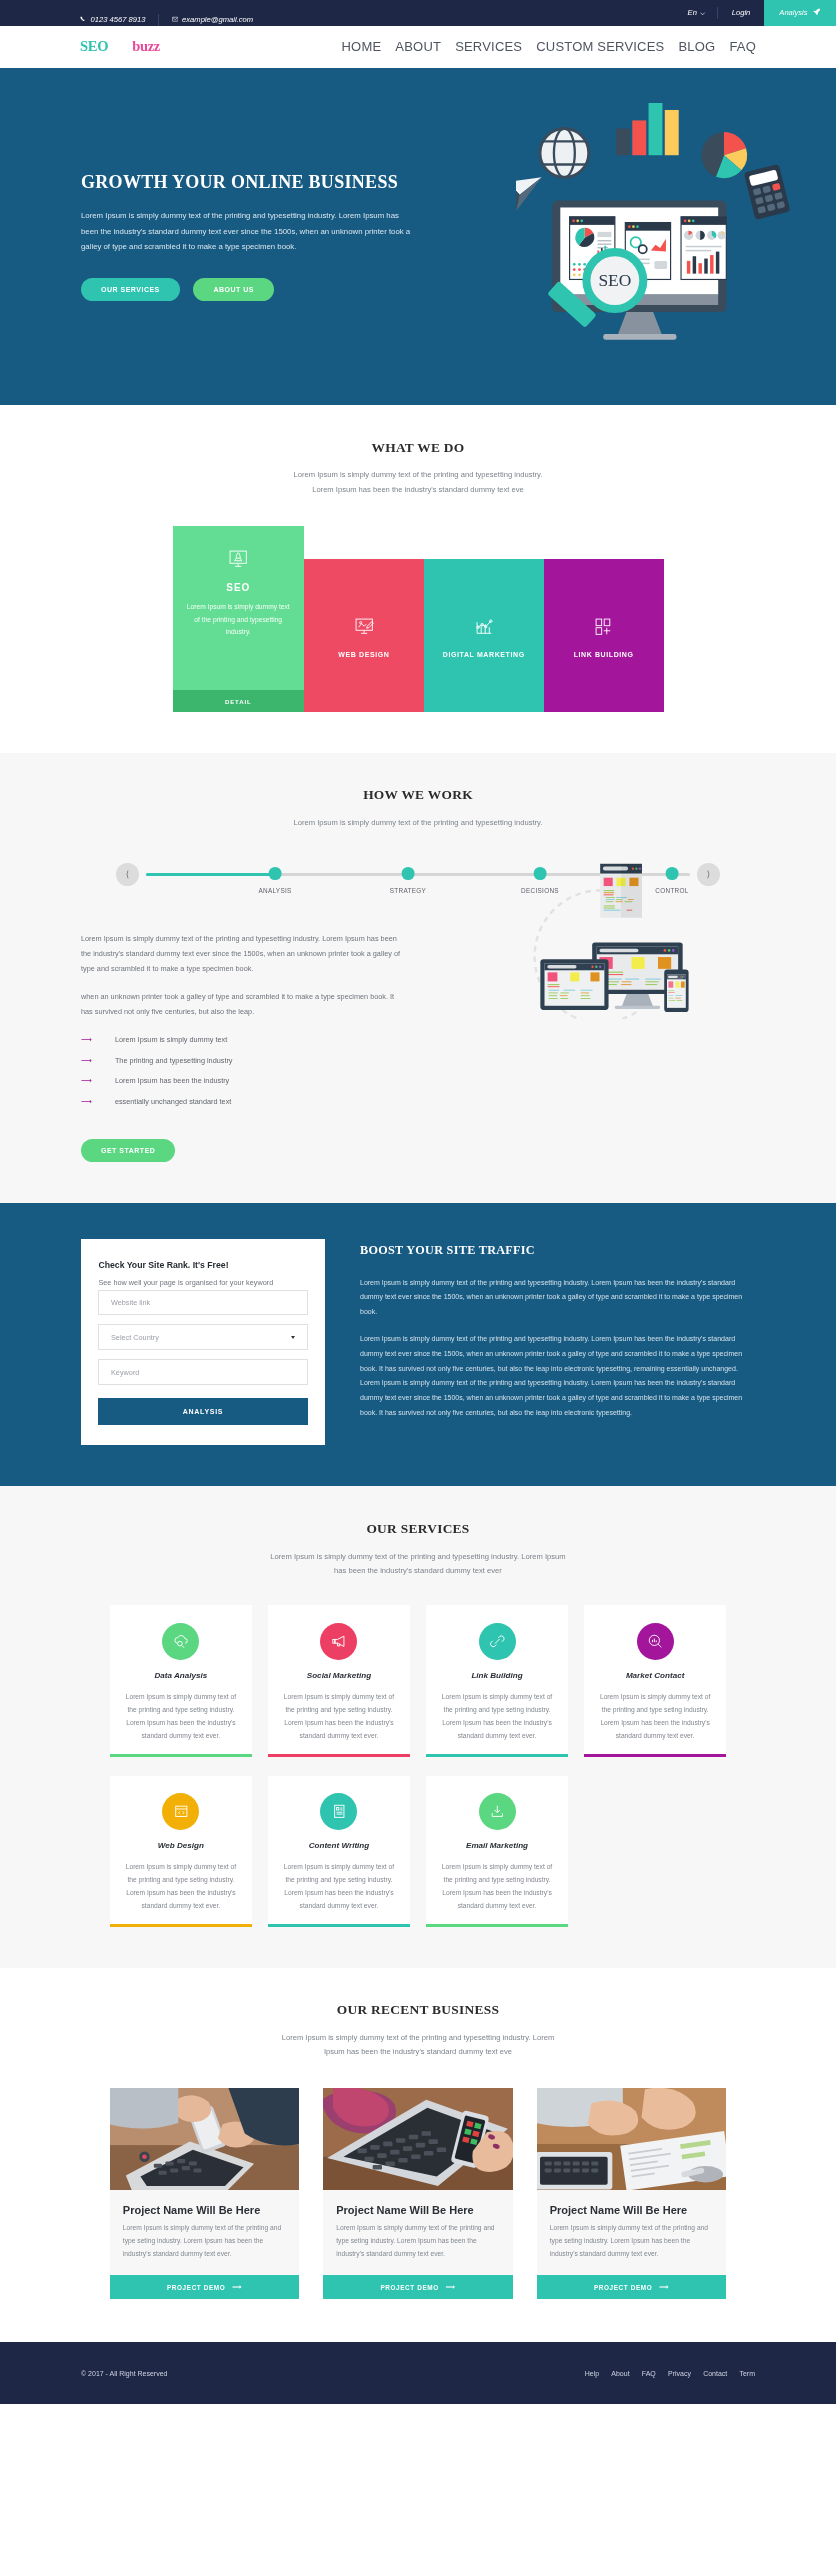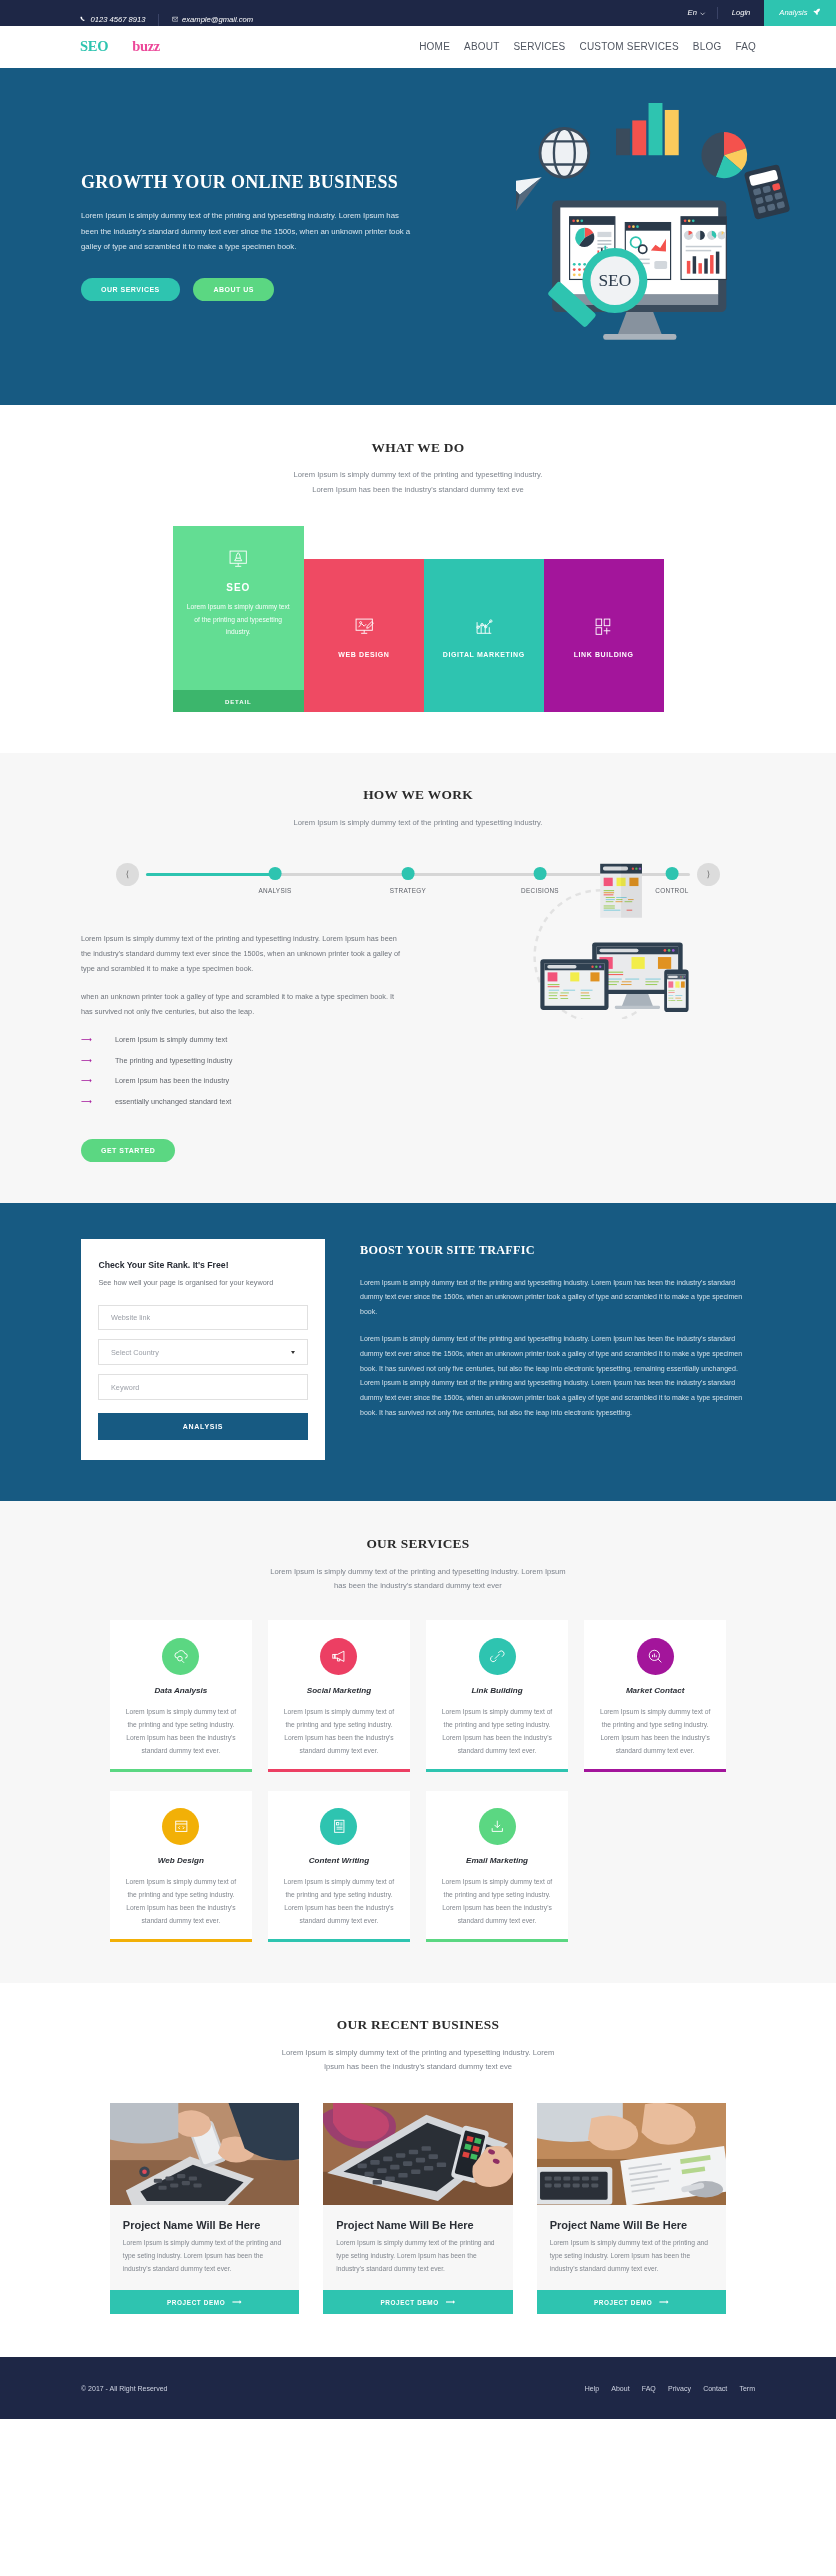--- a/index.html
+++ b/index.html
@@ -17,21 +17,21 @@
   .tb-vsep{width:0.6px;height:11.6px;background:#3a4366;align-self:center;}
   .tb-analysis{display:flex;align-items:center;gap:5.8px;background:#2ec4b0;padding:0 15px;font-size:7.6px;color:#fff;}
   .ico{display:inline-block;line-height:1;}
 
   
   .navbar{height:42px;background:#fff;display:flex;align-items:center;}
   .logo{padding-left:80px;font-family:"Liberation Serif",serif;font-size:14.5px;font-weight:bold;letter-spacing:-0.3px;}
   .logo .a{color:#2ec4b0;}
   .logo .b{color:#ec4899;padding-left:24px;}
   .nav{margin-left:auto;padding-right:80px;display:flex;gap:14px;}
-  .nav a{color:#4f5560;font-size:10px;letter-spacing:0.2px;text-decoration:none;font-family:"Liberation Sans",sans-serif;}
+  .nav a{color:#4f5560;font-size:13px;letter-spacing:0.2px;text-decoration:none;font-family:"Liberation Sans",sans-serif;}
 
   
   .hero{height:337px;background:#175a82;position:relative;overflow:hidden;}
   .hero-inner{width:674px;margin:0 auto;display:flex;height:100%;align-items:center;}
   .hero-left{width:334px;padding-left:0;}
   .hero h1{font-family:"Liberation Serif",serif;color:#fff;font-size:18px;letter-spacing:0.3px;font-weight:bold;margin-bottom:15px;}
   .hero p{color:#dbe7ef;font-size:7.8px;line-height:2.05;margin-bottom:23px;}
   .btn-pill{display:inline-block;border:none;border-radius:23px;color:#fff;font-size:7px;font-weight:bold;letter-spacing:0.5px;padding:7.6px 20px;cursor:pointer;font-family:"Liberation Sans",sans-serif;}
   .btn-teal{background:#2ec4b0;}
   .btn-green{background:#5bd782;margin-left:11px;}
@@ -69,21 +69,21 @@
   .blist li{display:flex;align-items:center;gap:23px;margin-bottom:11.6px;font-size:7.3px;color:#62666d;}
   .barrow{color:#a3159b;font-size:7.6px;}
   .getstarted{margin-top:22px;}
   .hww-right{flex:1;position:relative;height:174px;}
 
   
   .boost{background:#175a82;padding:36px 0 41px;}
   .boost-inner{width:674px;margin:0 auto;display:flex;gap:35px;}
   .rankcard{width:244px;background:#fff;padding:21px 17.4px 20px;}
   .rankcard h3{font-size:8.7px;color:#262a33;font-weight:bold;margin-bottom:7.6px;}
-  .rankcard .hint{font-size:7.3px;color:#71767e;line-height:1.7;margin-bottom:15px;}
+  .rankcard .hint{font-size:7.3px;color:#71767e;line-height:1.7;}
   .fld{width:100%;height:25.6px;border:0.6px solid #e0e0e0;background:#fff;font-size:7.3px;color:#9a9ea6;padding:0 11.6px;margin-bottom:9.3px;font-family:"Liberation Sans",sans-serif;outline:none;display:flex;align-items:center;justify-content:space-between;}
   input.fld{display:block;}
   input.fld::placeholder{color:#9a9ea6;}
   .caret{width:0;height:0;border-left:2.9px solid transparent;border-right:2.9px solid transparent;border-top:3.5px solid #333;}
   .analysis-btn{width:100%;height:27px;background:#175a82;color:#fff;border:none;font-size:7px;font-weight:bold;letter-spacing:0.7px;cursor:pointer;font-family:"Liberation Sans",sans-serif;margin-top:3.5px;}
   .boost-right{flex:1;padding-top:4.6px;}
   .boost-right h2{font-family:"Liberation Serif",serif;color:#fff;font-size:12.2px;font-weight:bold;letter-spacing:0.3px;margin-bottom:17.4px;}
   .boost-right p{color:#d3e1ea;font-size:7px;line-height:2.1;margin-bottom:12.8px;}
 
   

